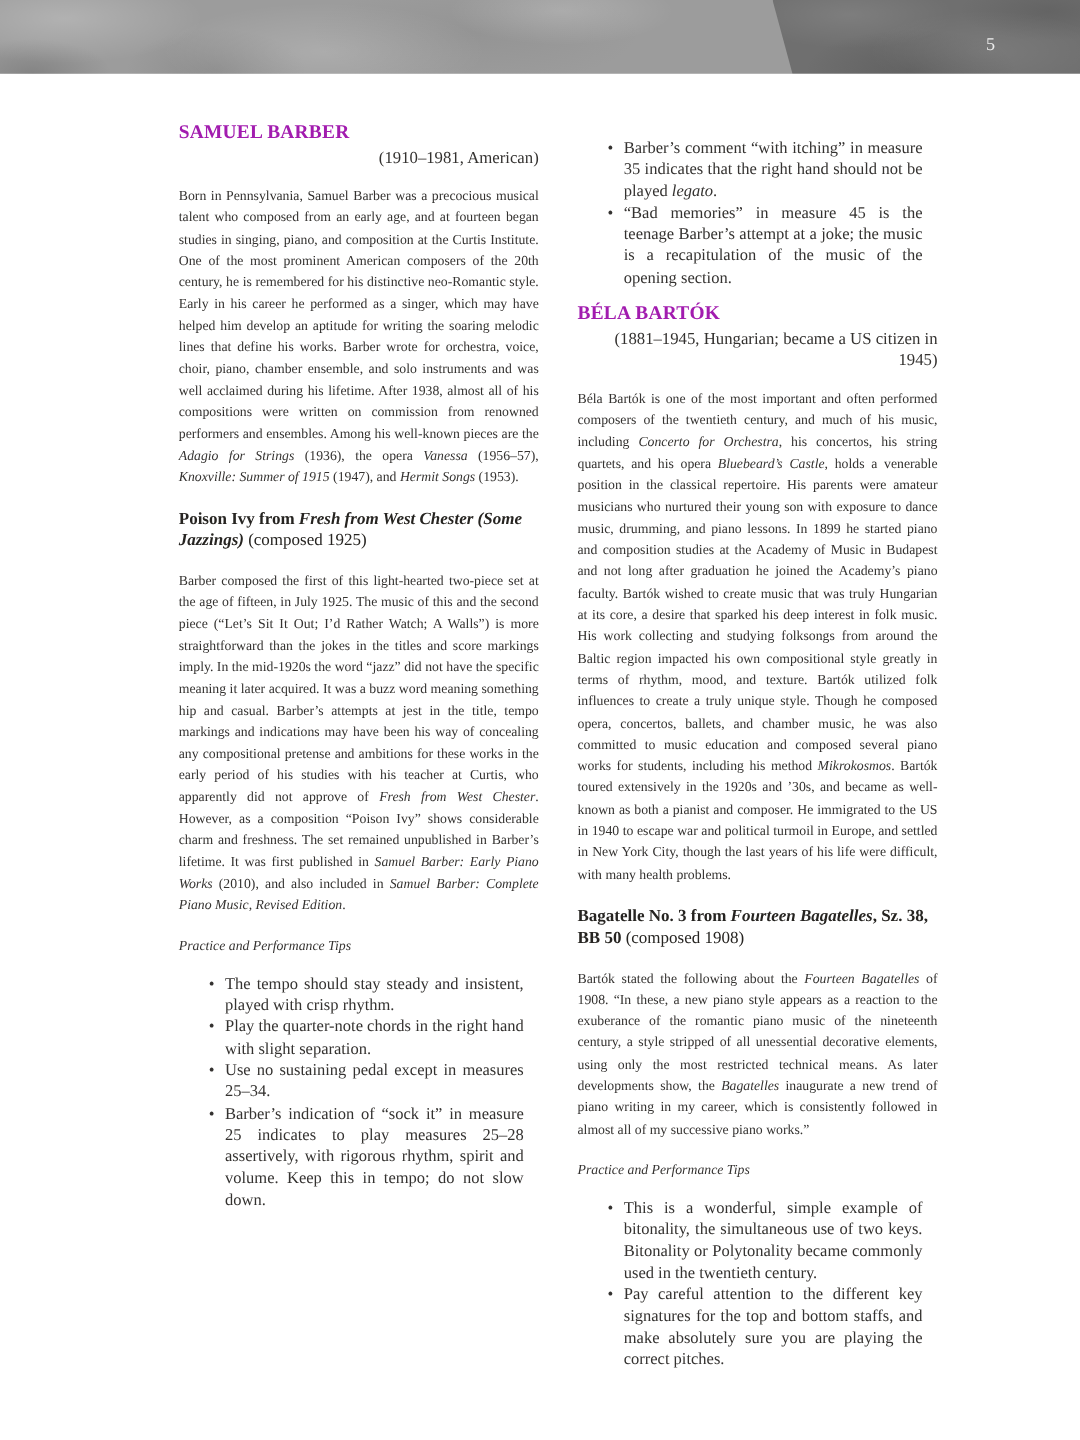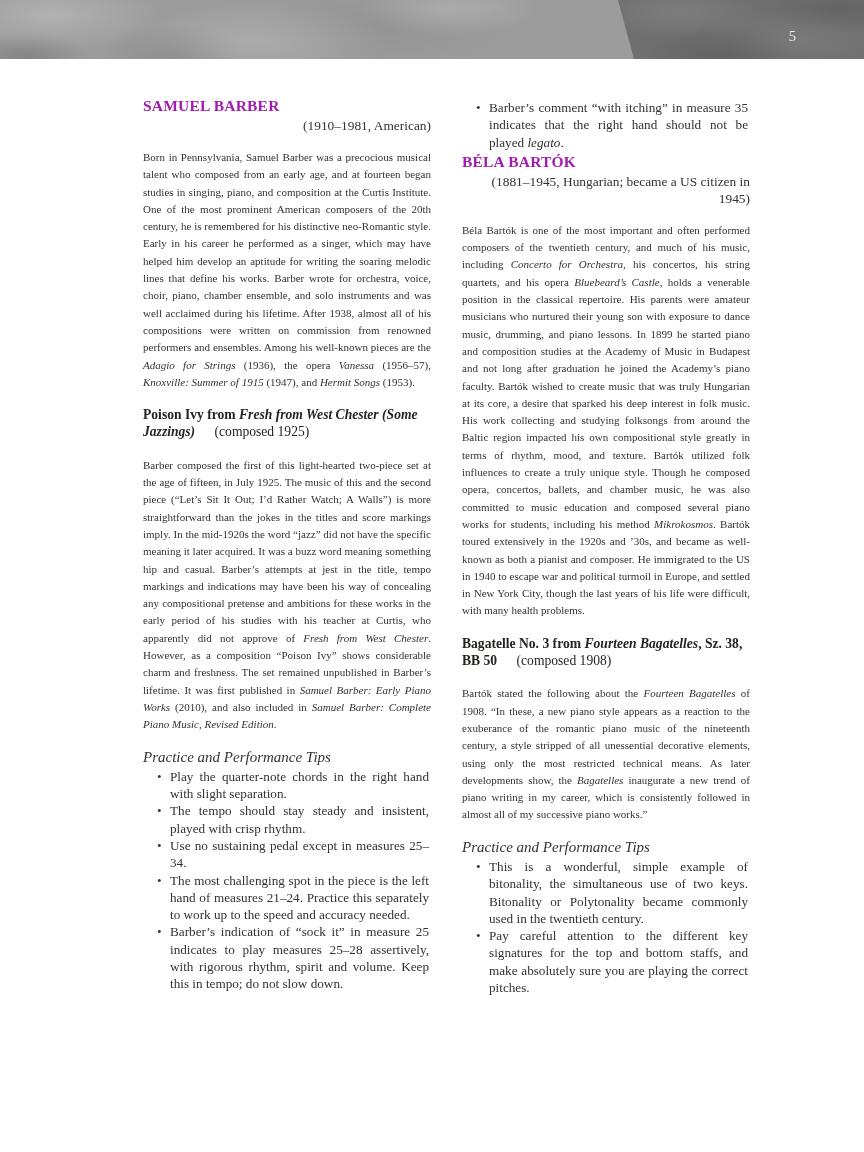--- a/index.html
+++ b/index.html
@@ -48,31 +48,31 @@
   .dates{font-size:13.4px;line-height:17px;margin-top:2px;text-align:right;}
   p.body{
     margin:15px 0 0;font-size:11px;line-height:17.3px;
     text-align:justify;
   }
   h2.piece{
     margin:15px 0 0;font-size:13.6px;line-height:17.3px;font-weight:700;color:#262421;
   }
   h2.piece + p.body{margin-top:16px;}
   .tips-heading{
-    margin-top:15px;font-style:italic;font-size:15px;line-height:17.3px;
+    margin-top:15px;font-style:italic;font-size:11px;line-height:17.3px;
   }
-  ul.tips{margin:2px;padding:0;list-style:none;}
+  ul.tips{margin:12px;padding:0;list-style:none;}
   ul.tips li{
     position:relative;padding-left:25px;font-size:13.2px;line-height:17.3px;
     text-align:justify;
   }
   ul.tips li::before{content:"\2022";position:absolute;left:12px;top:0;}
   
   .seg-i{font-style:italic;}
-  .seg-r{font-weight:400;font-style:normal;margin-left:16px;}
+  .seg-r{font-weight:400;font-style:normal;}
 </style>
 </head>
 <body>
 
 <div class="page">
 
   <header class="band">
     <div class="band-dark"></div>
     <div class="page-number">5</div>
   </header>
@@ -82,31 +82,31 @@
     <section class="col">
       <h1 class="composer">SAMUEL BARBER</h1>
       <div class="dates">(1910–1981, American)</div>
       <p class="body"><span>Born in Pennsylvania, Samuel Barber was a precocious musical talent who composed from an early age, and at fourteen began studies in singing, piano, and composition at the Curtis Institute. One of the most prominent American composers of the 20th century, he is remembered for his distinctive neo-Romantic style. Early in his career he performed as a singer, which may have helped him develop an aptitude for writing the soaring melodic lines that define his works. Barber wrote for orchestra, voice, choir, piano, chamber ensemble, and solo instruments and was well acclaimed during his lifetime. After 1938, almost all of his compositions were written on commission from renowned performers and ensembles. Among his well-known pieces are the </span><span class="seg-i">Adagio for Strings</span><span> (1936), the opera </span><span class="seg-i">Vanessa</span><span> (1956–57), </span><span class="seg-i">Knoxville: Summer of 1915</span><span> (1947), and </span><span class="seg-i">Hermit Songs</span><span> (1953).</span></p>
 
       <h2 class="piece"><span>Poison Ivy from </span><span class="seg-i">Fresh from West Chester (Some Jazzings)</span><span class="seg-r"> (composed 1925)</span></h2>
       <p class="body"><span>Barber composed the first of this light-hearted two-piece set at the age of fifteen, in July 1925. The music of this and the second piece (“Let’s Sit It Out; I’d Rather Watch; A Walls”) is more straightforward than the jokes in the titles and score markings imply. In the mid-1920s the word “jazz” did not have the specific meaning it later acquired. It was a buzz word meaning something hip and casual. Barber’s attempts at jest in the title, tempo markings and indications may have been his way of concealing any compositional pretense and ambitions for these works in the early period of his studies with his teacher at Curtis, who apparently did not approve of </span><span class="seg-i">Fresh from West Chester</span><span>. However, as a composition “Poison Ivy” shows considerable charm and freshness. The set remained unpublished in Barber’s lifetime. It was first published in </span><span class="seg-i">Samuel Barber: Early Piano Works</span><span> (2010), and also included in </span><span class="seg-i">Samuel Barber: Complete Piano Music, Revised Edition</span><span>.</span></p>
 
       <div class="tips-heading">Practice and Performance Tips</div>
       <ul class="tips">
+        <li><span>The tempo should stay steady and insistent, played with crisp rhythm.</span></li>
         <li><span>Play the quarter-note chords in the right hand with slight separation.</span></li>
-        <li><span>The tempo should stay steady and insistent, played with crisp rhythm.</span></li>
         <li><span>Use no sustaining pedal except in measures 25–34.</span></li>
-        <li><span>The most challenging spot in the piece is the left hand of measures 21–24. Practice this separately to work up to the speed and accuracy needed.</span></li>
         <li><span>Barber’s indication of “sock it” in measure 25 indicates to play measures 25–28 assertively, with rigorous rhythm, spirit and volume. Keep this in tempo; do not slow down.</span></li>
       </ul>
     </section>
 
     <section class="col">
       <ul class="tips">
         <li><span>Barber’s comment “with itching” in measure 35 indicates that the right hand should not be played </span><span class="seg-i">legato</span><span>.</span></li>
+        <li><span>“Bad memories” in measure 45 is the teenage Barber’s attempt at a joke; the music is a recapitulation of the music of the opening section.</span></li>
       </ul>
 
       <h1 class="composer spaced">BÉLA BARTÓK</h1>
       <div class="dates">(1881–1945, Hungarian; became a US citizen in 1945)</div>
       <p class="body"><span>Béla Bartók is one of the most important and often performed composers of the twentieth century, and much of his music, including </span><span class="seg-i">Concerto for Orchestra</span><span>, his concertos, his string quartets, and his opera </span><span class="seg-i">Bluebeard’s Castle,</span><span> holds a venerable position in the classical repertoire. His parents were amateur musicians who nurtured their young son with exposure to dance music, drumming, and piano lessons. In 1899 he started piano and composition studies at the Academy of Music in Budapest and not long after graduation he joined the Academy’s piano faculty. Bartók wished to create music that was truly Hungarian at its core, a desire that sparked his deep interest in folk music. His work collecting and studying folksongs from around the Baltic region impacted his own compositional style greatly in terms of rhythm, mood, and texture. Bartók utilized folk influences to create a truly unique style. Though he composed opera, concertos, ballets, and chamber music, he was also committed to music education and composed several piano works for students, including his method </span><span class="seg-i">Mikrokosmos</span><span>. Bartók toured extensively in the 1920s and ’30s, and became as well-known as both a pianist and composer. He immigrated to the US in 1940 to escape war and political turmoil in Europe, and settled in New York City, though the last years of his life were difficult, with many health problems.</span></p>
 
       <h2 class="piece"><span>Bagatelle No. 3 from </span><span class="seg-i">Fourteen Bagatelles</span><span>, Sz. 38, BB 50</span><span class="seg-r"> (composed 1908)</span></h2>
       <p class="body"><span>Bartók stated the following about the </span><span class="seg-i">Fourteen Bagatelles</span><span> of 1908. “In these, a new piano style appears as a reaction to the exuberance of the romantic piano music of the nineteenth century, a style stripped of all unessential decorative elements, using only the most restricted technical means. As later developments show, the </span><span class="seg-i">Bagatelles</span><span> inaugurate a new trend of piano writing in my career, which is consistently followed in almost all of my successive piano works.”</span></p>
 
       <div class="tips-heading">Practice and Performance Tips</div>

